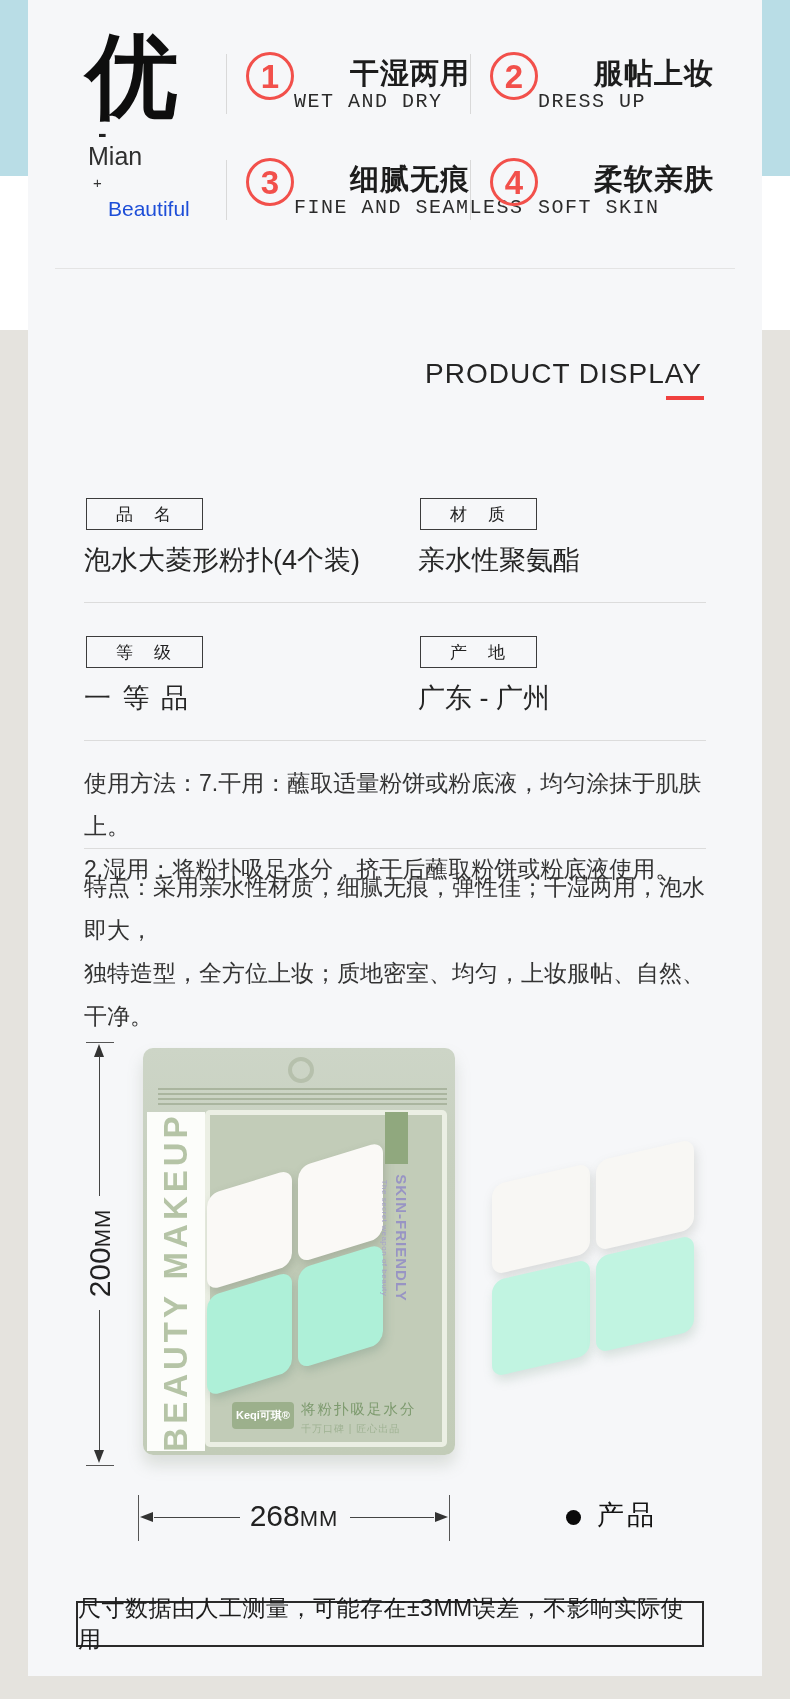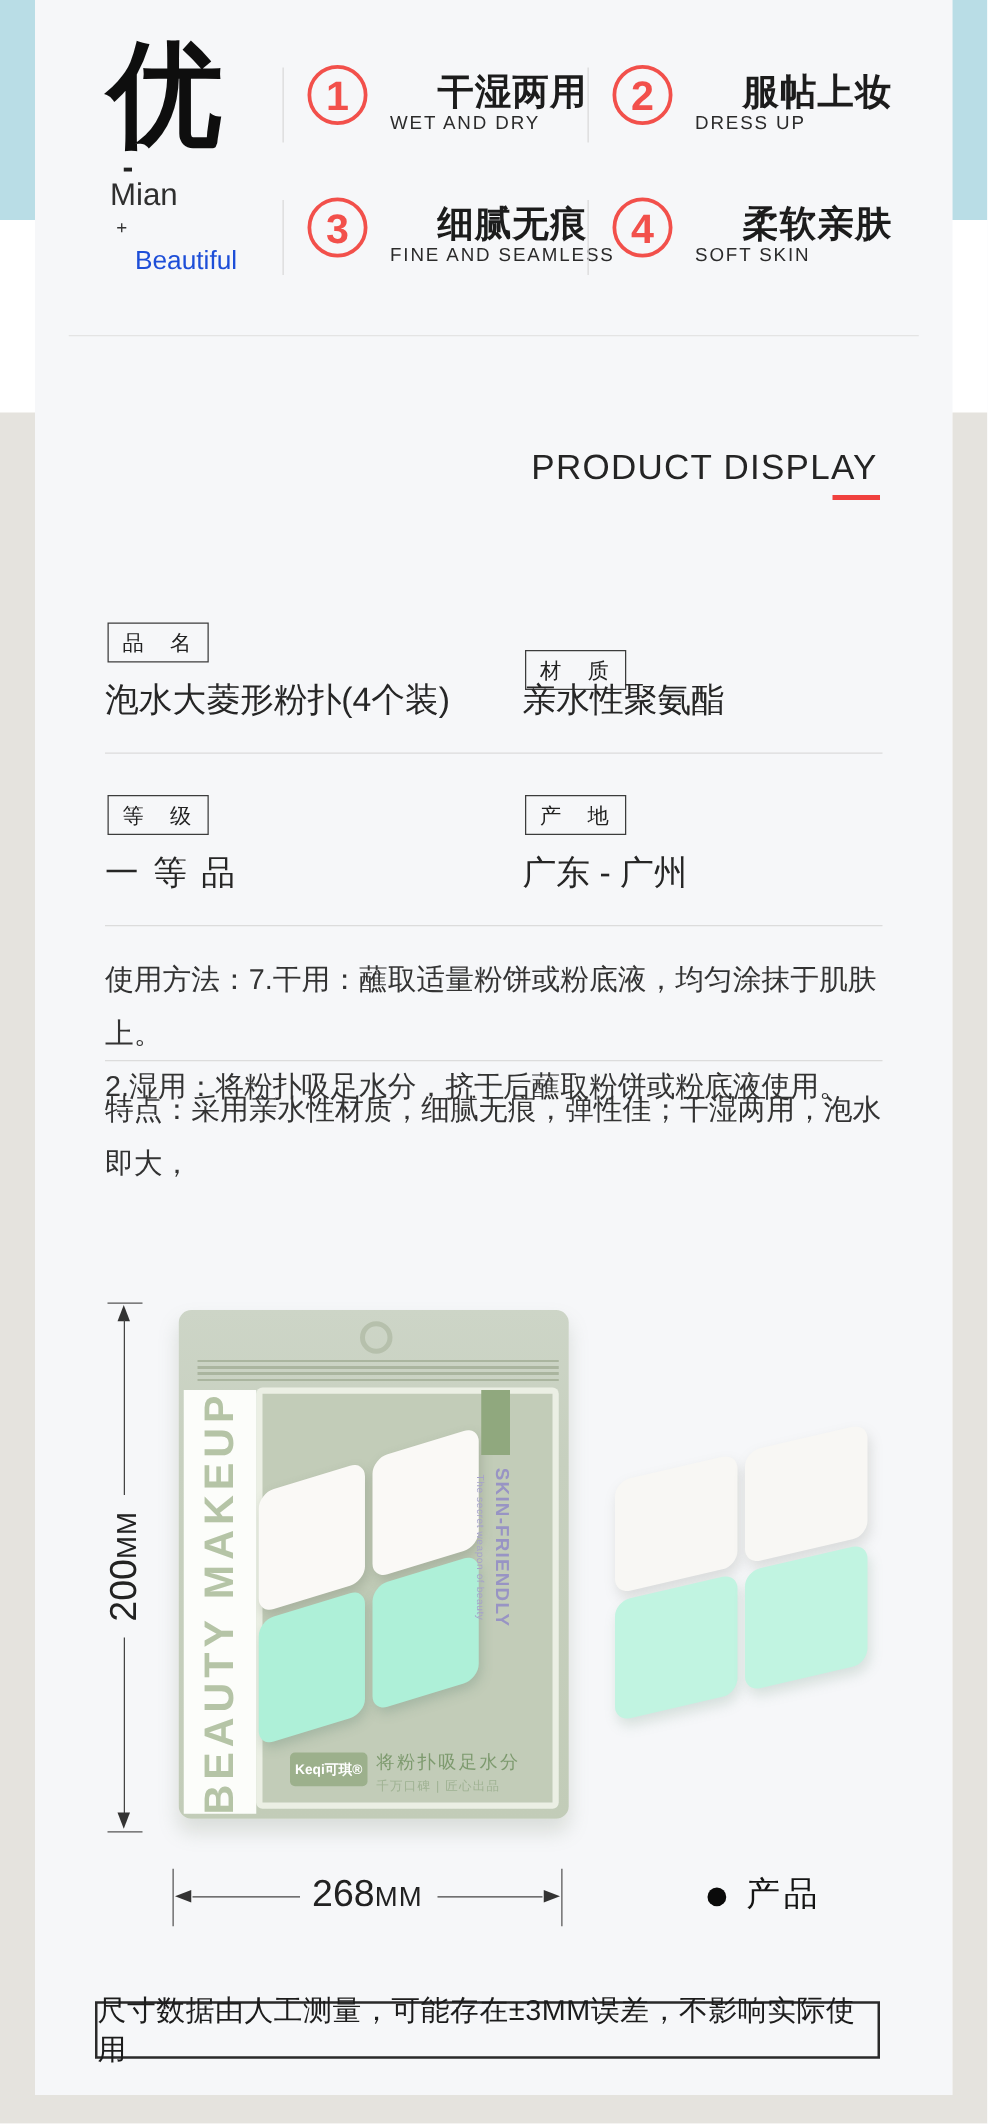--- a/index.html
+++ b/index.html
@@ -28,38 +28,38 @@
 
   
   .feature { position:absolute; width:236px; height:64px; }
   .feature .sep { position:absolute; left:0; top:4px; width:1px; height:60px; background:#d9d9d9; }
   .feature .num-circle {
     position:absolute; left:20px; top:2px; width:48px; height:48px; border-radius:50%;
     border:3px solid #f2504b; color:#f2504b; font-size:33px; font-weight:800;
     display:flex; align-items:center; justify-content:center; line-height:1;
   }
   .feature .f-title { position:absolute; left:84px; top:4px; font-size:29px; font-weight:600; color:#1c1c1c; letter-spacing:1px; white-space:nowrap;margin-left:40px; }
-  .feature .f-sub { position:absolute; left:86px; top:40px; font-size:15px; color:#2b2b2b; letter-spacing:1.5px; white-space:nowrap; }
+  .feature .f-sub { position:absolute; left:68px; top:40px; font-size:20px; color:#2b2b2b; letter-spacing:1.5px; white-space:nowrap;font-family:Liberation Mono, monospace; }
   .f1 { left:226px; top:50px; } .f2 { left:470px; top:50px; }
   .f3 { left:226px; top:156px; } .f4 { left:470px; top:156px; }
 
   .divider-top { left:55px; top:268px; width:680px; height:1px; background:#e4e4e4; }
 
   
   .sec-title { left:85px; top:316px; font-size:44px; font-weight:900; color:#000; letter-spacing:2px; }
   .sec-sub { left:400px; top:358px; width:302px; text-align:right; font-size:28px; color:#242424; letter-spacing:1px; white-space:nowrap; }
   .sec-underline { left:666px; top:396px; width:38px; height:4px; background:#f0413f; }
 
   
   .info-box {
-    position:absolute; width:81px; height:32px; border:1px solid #3c3c3c;
+    position:absolute; width:117px; height:32px; border:1px solid #3c3c3c;
     display:flex; align-items:center; justify-content:center;
     font-size:17px; color:#222; letter-spacing:2px;
   }
-  .ib1 { left:86px; top:498px; } .ib2 { left:420px; top:520px;text-align:right; }
+  .ib1 { left:86px; top:498px; } .ib2 { left:420px; top:498px;text-align:right; }
   .ib3 { left:86px; top:636px; } .ib4 { left:420px; top:636px; }
   .info-value { position:absolute; font-size:27px; color:#262626; white-space:nowrap; }
   .iv1 { left:84px; top:542px; } .iv2 { left:418px; top:542px; }
   .iv3 { left:84px; top:680px; letter-spacing:2px; } .iv4 { left:418px; top:680px; }
   .hr { position:absolute; height:1px; background:#dcdcdc; left:84px; width:622px; }
   .hr1 { top:602px; } .hr2 { top:740px; } .hr3 { top:848px; }
 
   .para { position:absolute; left:84px; width:640px; font-size:23px; line-height:43px; color:#333; }
   .para-usage { top:762px; }
   .para-feature { top:866px; }
@@ -191,20 +191,21 @@
   <div class="abs info-value iv4">广东 - 广州</div>
   <div class="hr hr2"></div>
 
   <div class="para para-usage">
     <div>使用方法：7.干用：蘸取适量粉饼或粉底液，均匀涂抹于肌肤上。</div>
     <div>2.湿用：将粉扑吸足水分，挤干后蘸取粉饼或粉底液使用。</div>
   </div>
   <div class="hr hr3"></div>
   <div class="para para-feature">
     <div>特点：采用亲水性材质，细腻无痕，弹性佳；干湿两用，泡水即大，</div>
+    <div>独特造型，全方位上妆；质地密室、均匀，上妆服帖、自然、干净。</div>
   </div>
 
   <div class="abs package">
     <div class="pkg-hole"></div>
     <div class="pkg-zip"></div>
     <div class="pkg-inner"></div>
     <div class="pkg-tab"></div>
     <div class="pkg-puffs">
       <div class="puff white"></div>
       <div class="puff white"></div>

